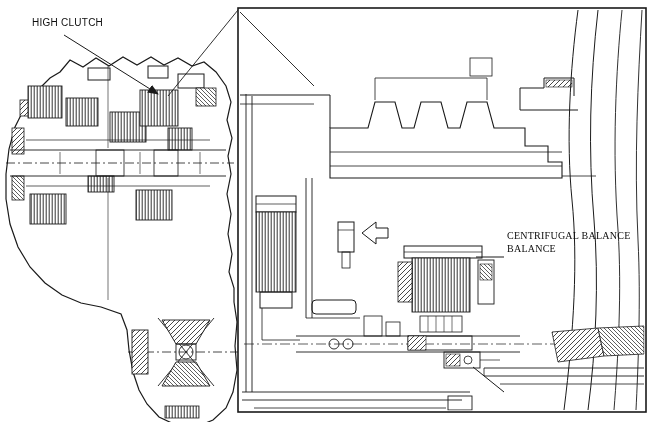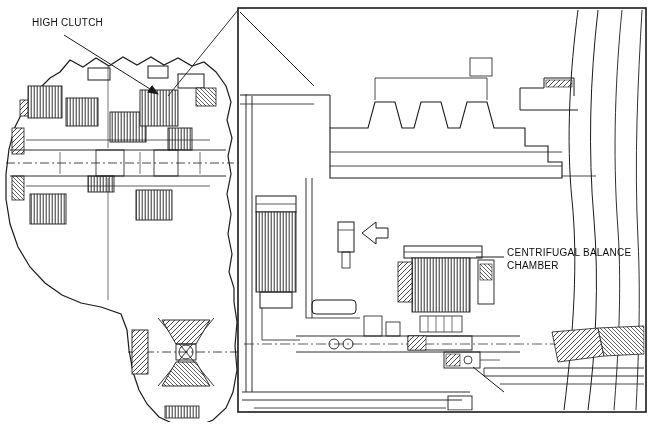--- a/index.html
+++ b/index.html
@@ -198,19 +198,19 @@
 
     <g stroke="#1a1a1a" fill="none">
       <line x1="64" y1="35" x2="158" y2="94" stroke-width="1" marker-end="url(#arrowhead)"></line>
       <line x1="504" y1="257" x2="476" y2="257" stroke-width="1"></line>
       <line x1="504" y1="392" x2="473" y2="367" stroke-width="1"></line>
     </g>
   </svg>
 
   <div class="label" style="left:32px; top:17px;">HIGH CLUTCH</div>
 
-  <div class="label" style="left:507px; top:247px;">
+  <div class="label" style="left:507px; top:230px;font-family:Liberation Serif, serif;">
     <span>CENTRIFUGAL BALANCE</span>
-    <span>CHAMBER</span>
+    <span>BALANCE</span>
   </div>
 
 
 </div>
 
 </body></html>

